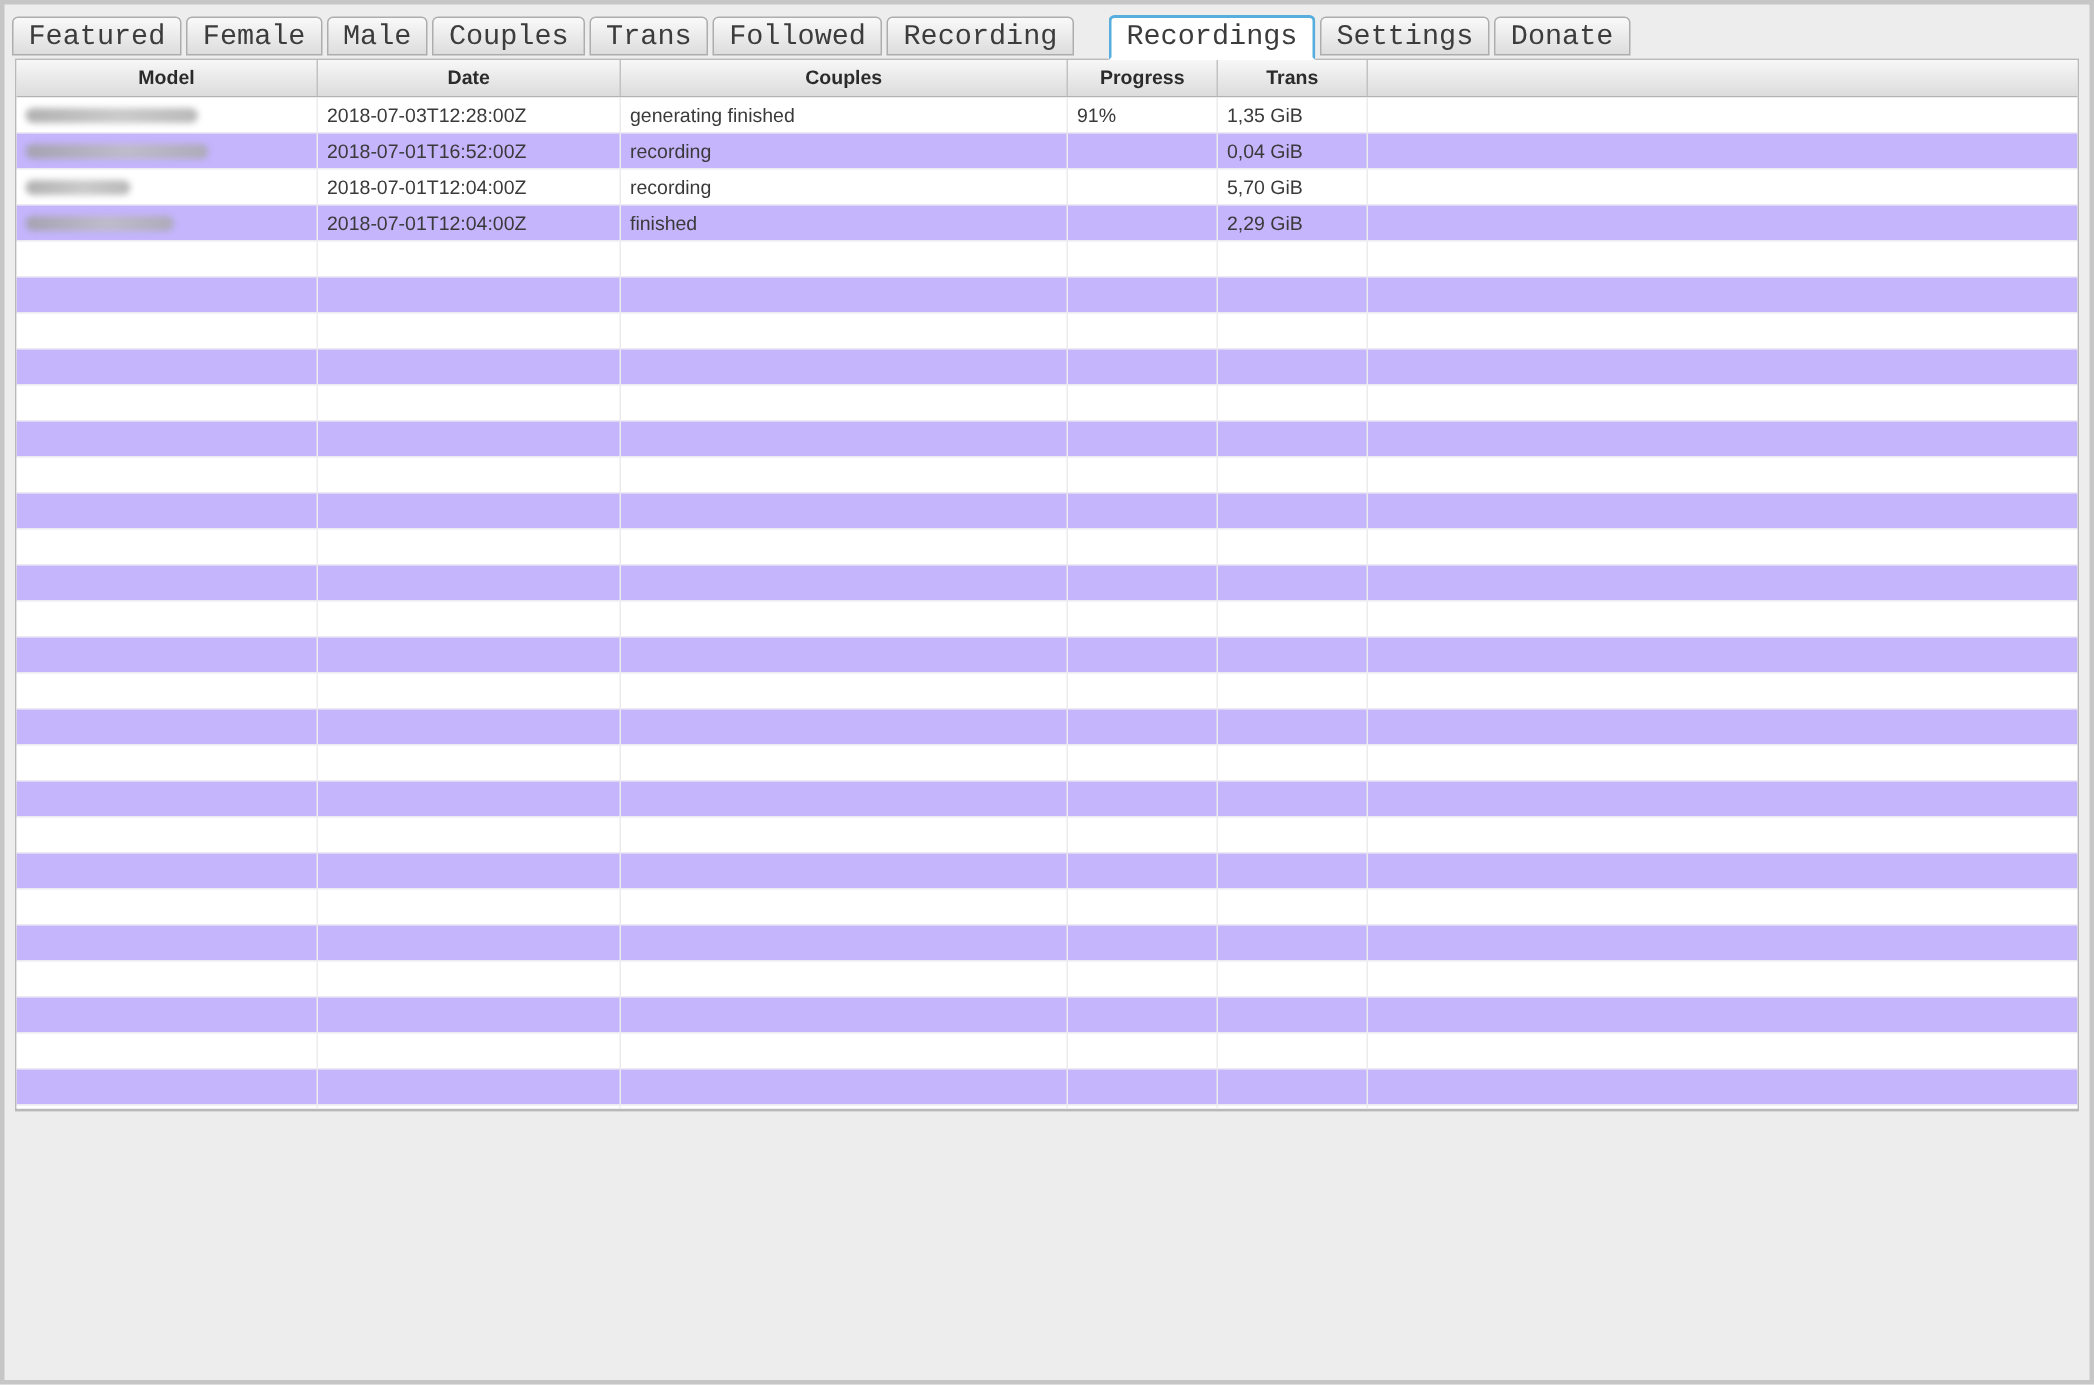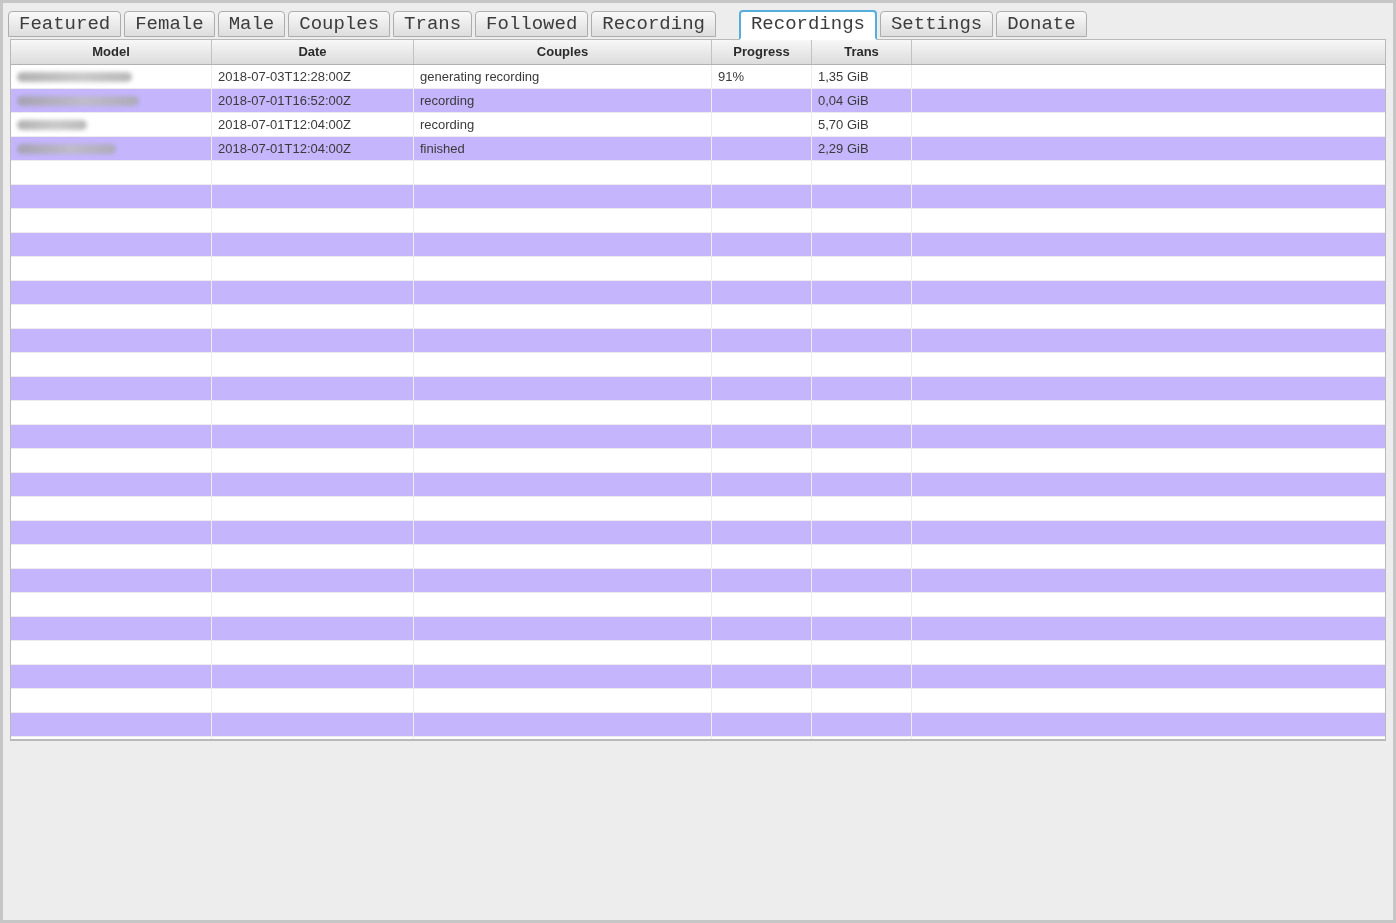--- a/index.html
+++ b/index.html
@@ -139,21 +139,21 @@
         <div class="th col-progress">Progress</div>
         <div class="th col-size">Trans</div>
         <div class="th col-filler"></div>
       </div>
     <div class="tbody" id="tbody">
         <div class="tr">
           <div class="td col-model">
             <div class="blob" style="width: 115px;"></div>
           </div>
           <div class="td col-date">2018-07-03T12:28:00Z</div>
-          <div class="td col-status">generating recording</div>
+          <div class="td col-status">generating finished</div>
           <div class="td col-progress">91%</div>
           <div class="td col-size">1,35 GiB</div>
           <div class="td col-filler"></div>
         </div>
         <div class="tr alt">
           <div class="td col-model">
             <div class="blob" style="width: 122px;"></div>
           </div>
           <div class="td col-date">2018-07-01T16:52:00Z</div>
           <div class="td col-status">recording</div>

